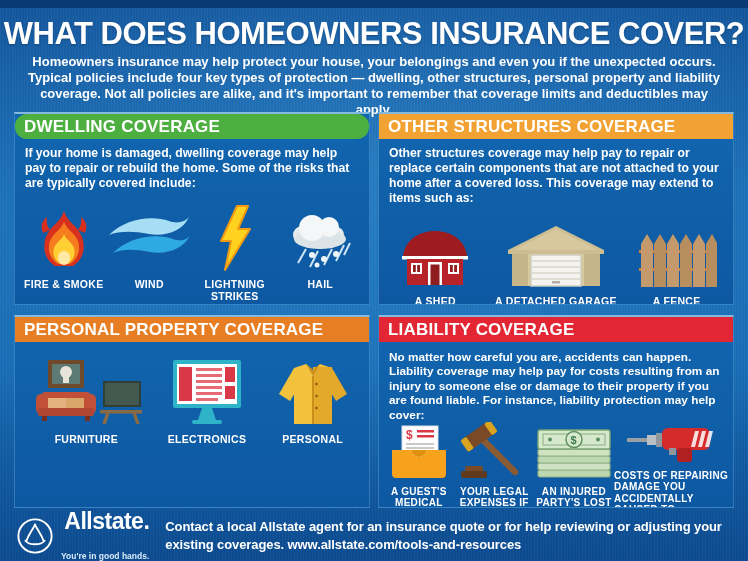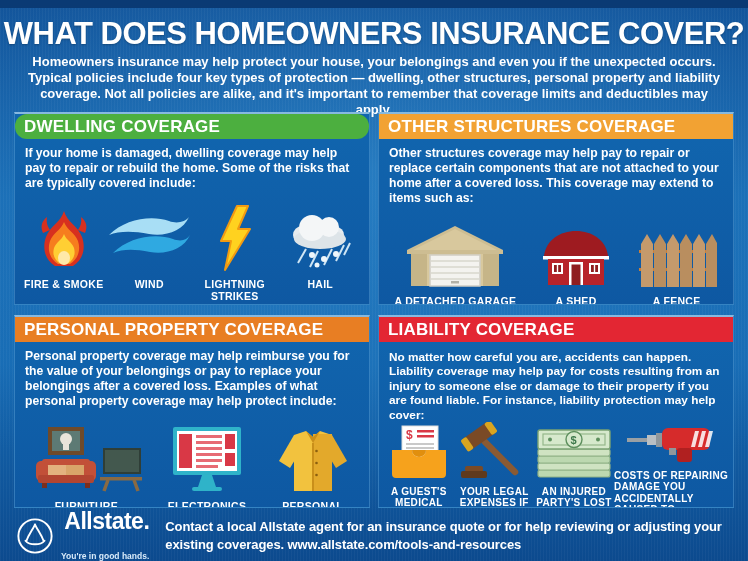--- a/index.html
+++ b/index.html
@@ -162,20 +162,38 @@
           </span>
           <span class="item-label">HAIL</span>
         </div>
       </div>
     </section>
 
     <section class="panel">
       <div class="panel-header accent-amber">OTHER STRUCTURES COVERAGE</div>
       <p class="panel-body">Other structures coverage may help pay to repair or replace certain components that are not attached to your home after a covered loss. This coverage may extend to items such as:</p>
       <div class="icons-row">
+        <div class="item w90">
+          <span class="icon-box h70">
+            <svg viewBox="0 0 84 62" width="84" height="62">
+              <path d="M10 30 C12 14 26 5 42 5 C58 5 72 14 74 30 L74 33 L10 33 Z" fill="#9e1b20"></path>
+              <rect x="9" y="30" width="66" height="3.5" fill="#ffffff"></rect>
+              <rect x="14" y="33" width="56" height="26" fill="#b8232a"></rect>
+              <rect x="35" y="36" width="14" height="23" fill="#ffffff"></rect>
+              <rect x="37.5" y="38.5" width="9" height="20.5" fill="#8f1d20"></rect>
+              <rect x="18" y="37" width="11" height="11" fill="#ffffff"></rect>
+              <rect x="20" y="39" width="7" height="7" fill="#8f1d20"></rect>
+              <line x1="23.5" y1="39" x2="23.5" y2="46" stroke="#fff" stroke-width="1.4"></line>
+              <rect x="55" y="37" width="11" height="11" fill="#ffffff"></rect>
+              <rect x="57" y="39" width="7" height="7" fill="#8f1d20"></rect>
+              <line x1="60.5" y1="39" x2="60.5" y2="46" stroke="#fff" stroke-width="1.4"></line>
+            </svg>
+          </span>
+          <span class="item-label">A SHED</span>
+        </div>
         <div class="item w130">
           <span class="icon-box h70">
             <svg viewBox="0 0 104 66" width="104" height="66">
               <polygon points="4,28 52,4 100,28 100,32 4,32" fill="#cdbd92"></polygon>
               <polygon points="10,28 52,7 94,28" fill="#d8c89d"></polygon>
               <rect x="8" y="32" width="88" height="32" fill="#d8c89d"></rect>
               <rect x="8" y="32" width="16" height="32" fill="#c6b588"></rect>
               <rect x="80" y="32" width="16" height="32" fill="#c6b588"></rect>
               <rect x="27" y="33" width="50" height="31" fill="#f4f3ef" stroke="#cfcdc4" stroke-width="1.5"></rect>
               <g stroke="#d9d7cd" stroke-width="1.5">
@@ -184,59 +202,40 @@
                 <line x1="28" y1="51" x2="76" y2="51"></line>
                 <line x1="28" y1="57" x2="76" y2="57"></line>
               </g>
               <rect x="48" y="59" width="8" height="2.5" fill="#b3b1a7"></rect>
             </svg>
           </span>
           <span class="item-label">A DETACHED GARAGE</span>
         </div>
         <div class="item w90">
           <span class="icon-box h70">
-            <svg viewBox="0 0 84 62" width="84" height="62">
-              <path d="M10 30 C12 14 26 5 42 5 C58 5 72 14 74 30 L74 33 L10 33 Z" fill="#9e1b20"></path>
-              <rect x="9" y="30" width="66" height="3.5" fill="#ffffff"></rect>
-              <rect x="14" y="33" width="56" height="26" fill="#b8232a"></rect>
-              <rect x="35" y="36" width="14" height="23" fill="#ffffff"></rect>
-              <rect x="37.5" y="38.5" width="9" height="20.5" fill="#8f1d20"></rect>
-              <rect x="18" y="37" width="11" height="11" fill="#ffffff"></rect>
-              <rect x="20" y="39" width="7" height="7" fill="#8f1d20"></rect>
-              <line x1="23.5" y1="39" x2="23.5" y2="46" stroke="#fff" stroke-width="1.4"></line>
-              <rect x="55" y="37" width="11" height="11" fill="#ffffff"></rect>
-              <rect x="57" y="39" width="7" height="7" fill="#8f1d20"></rect>
-              <line x1="60.5" y1="39" x2="60.5" y2="46" stroke="#fff" stroke-width="1.4"></line>
-            </svg>
-          </span>
-          <span class="item-label">A SHED</span>
-        </div>
-        <div class="item w90">
-          <span class="icon-box h70">
             <svg viewBox="0 0 80 58" width="80" height="58">
               <rect x="2" y="20" width="76" height="3" fill="#c97f3a"></rect>
               <rect x="2" y="38" width="76" height="3" fill="#c97f3a"></rect>
               <g>
                 <path d="M4 14 L10 4 L16 14 V57 H4 Z" fill="#c49a6c"></path>
                 <path d="M17 14 L23 4 L29 14 V57 H17 Z" fill="#b98e5f"></path>
                 <path d="M30 14 L36 4 L42 14 V57 H30 Z" fill="#c49a6c"></path>
                 <path d="M43 14 L49 4 L55 14 V57 H43 Z" fill="#b98e5f"></path>
                 <path d="M56 14 L62 4 L68 14 V57 H56 Z" fill="#c49a6c"></path>
                 <path d="M69 14 L75 4 L80 13 V57 H69 Z" fill="#b98e5f"></path>
               </g>
             </svg>
           </span>
           <span class="item-label">A FENCE</span>
         </div>
       </div>
     </section>
 
     <section class="panel">
       <div class="panel-header accent-orange">PERSONAL PROPERTY COVERAGE</div>
-      <p class="panel-body">Personal property coverage may help reimburse you for the value of your belongings or pay to replace your belongings after a covered loss. Examples of what personal property coverage may help protect include:</p>
       <div class="icons-row">
         <div class="item w120">
           <span class="icon-box h72">
             <svg viewBox="0 0 112 68" width="112" height="68">
               <rect x="18" y="2" width="36" height="28" fill="#6e4a2a"></rect>
               <rect x="22" y="6" width="28" height="20" fill="#5d7a74"></rect>
               <circle cx="36" cy="14" r="6" fill="#e8e4da"></circle>
               <rect x="33" y="17" width="6" height="8" fill="#e8e4da"></rect>
               <rect x="12" y="34" width="48" height="10" rx="3" fill="#c25038"></rect>
               <rect x="14" y="40" width="22" height="11" fill="#e3b27e"></rect>

